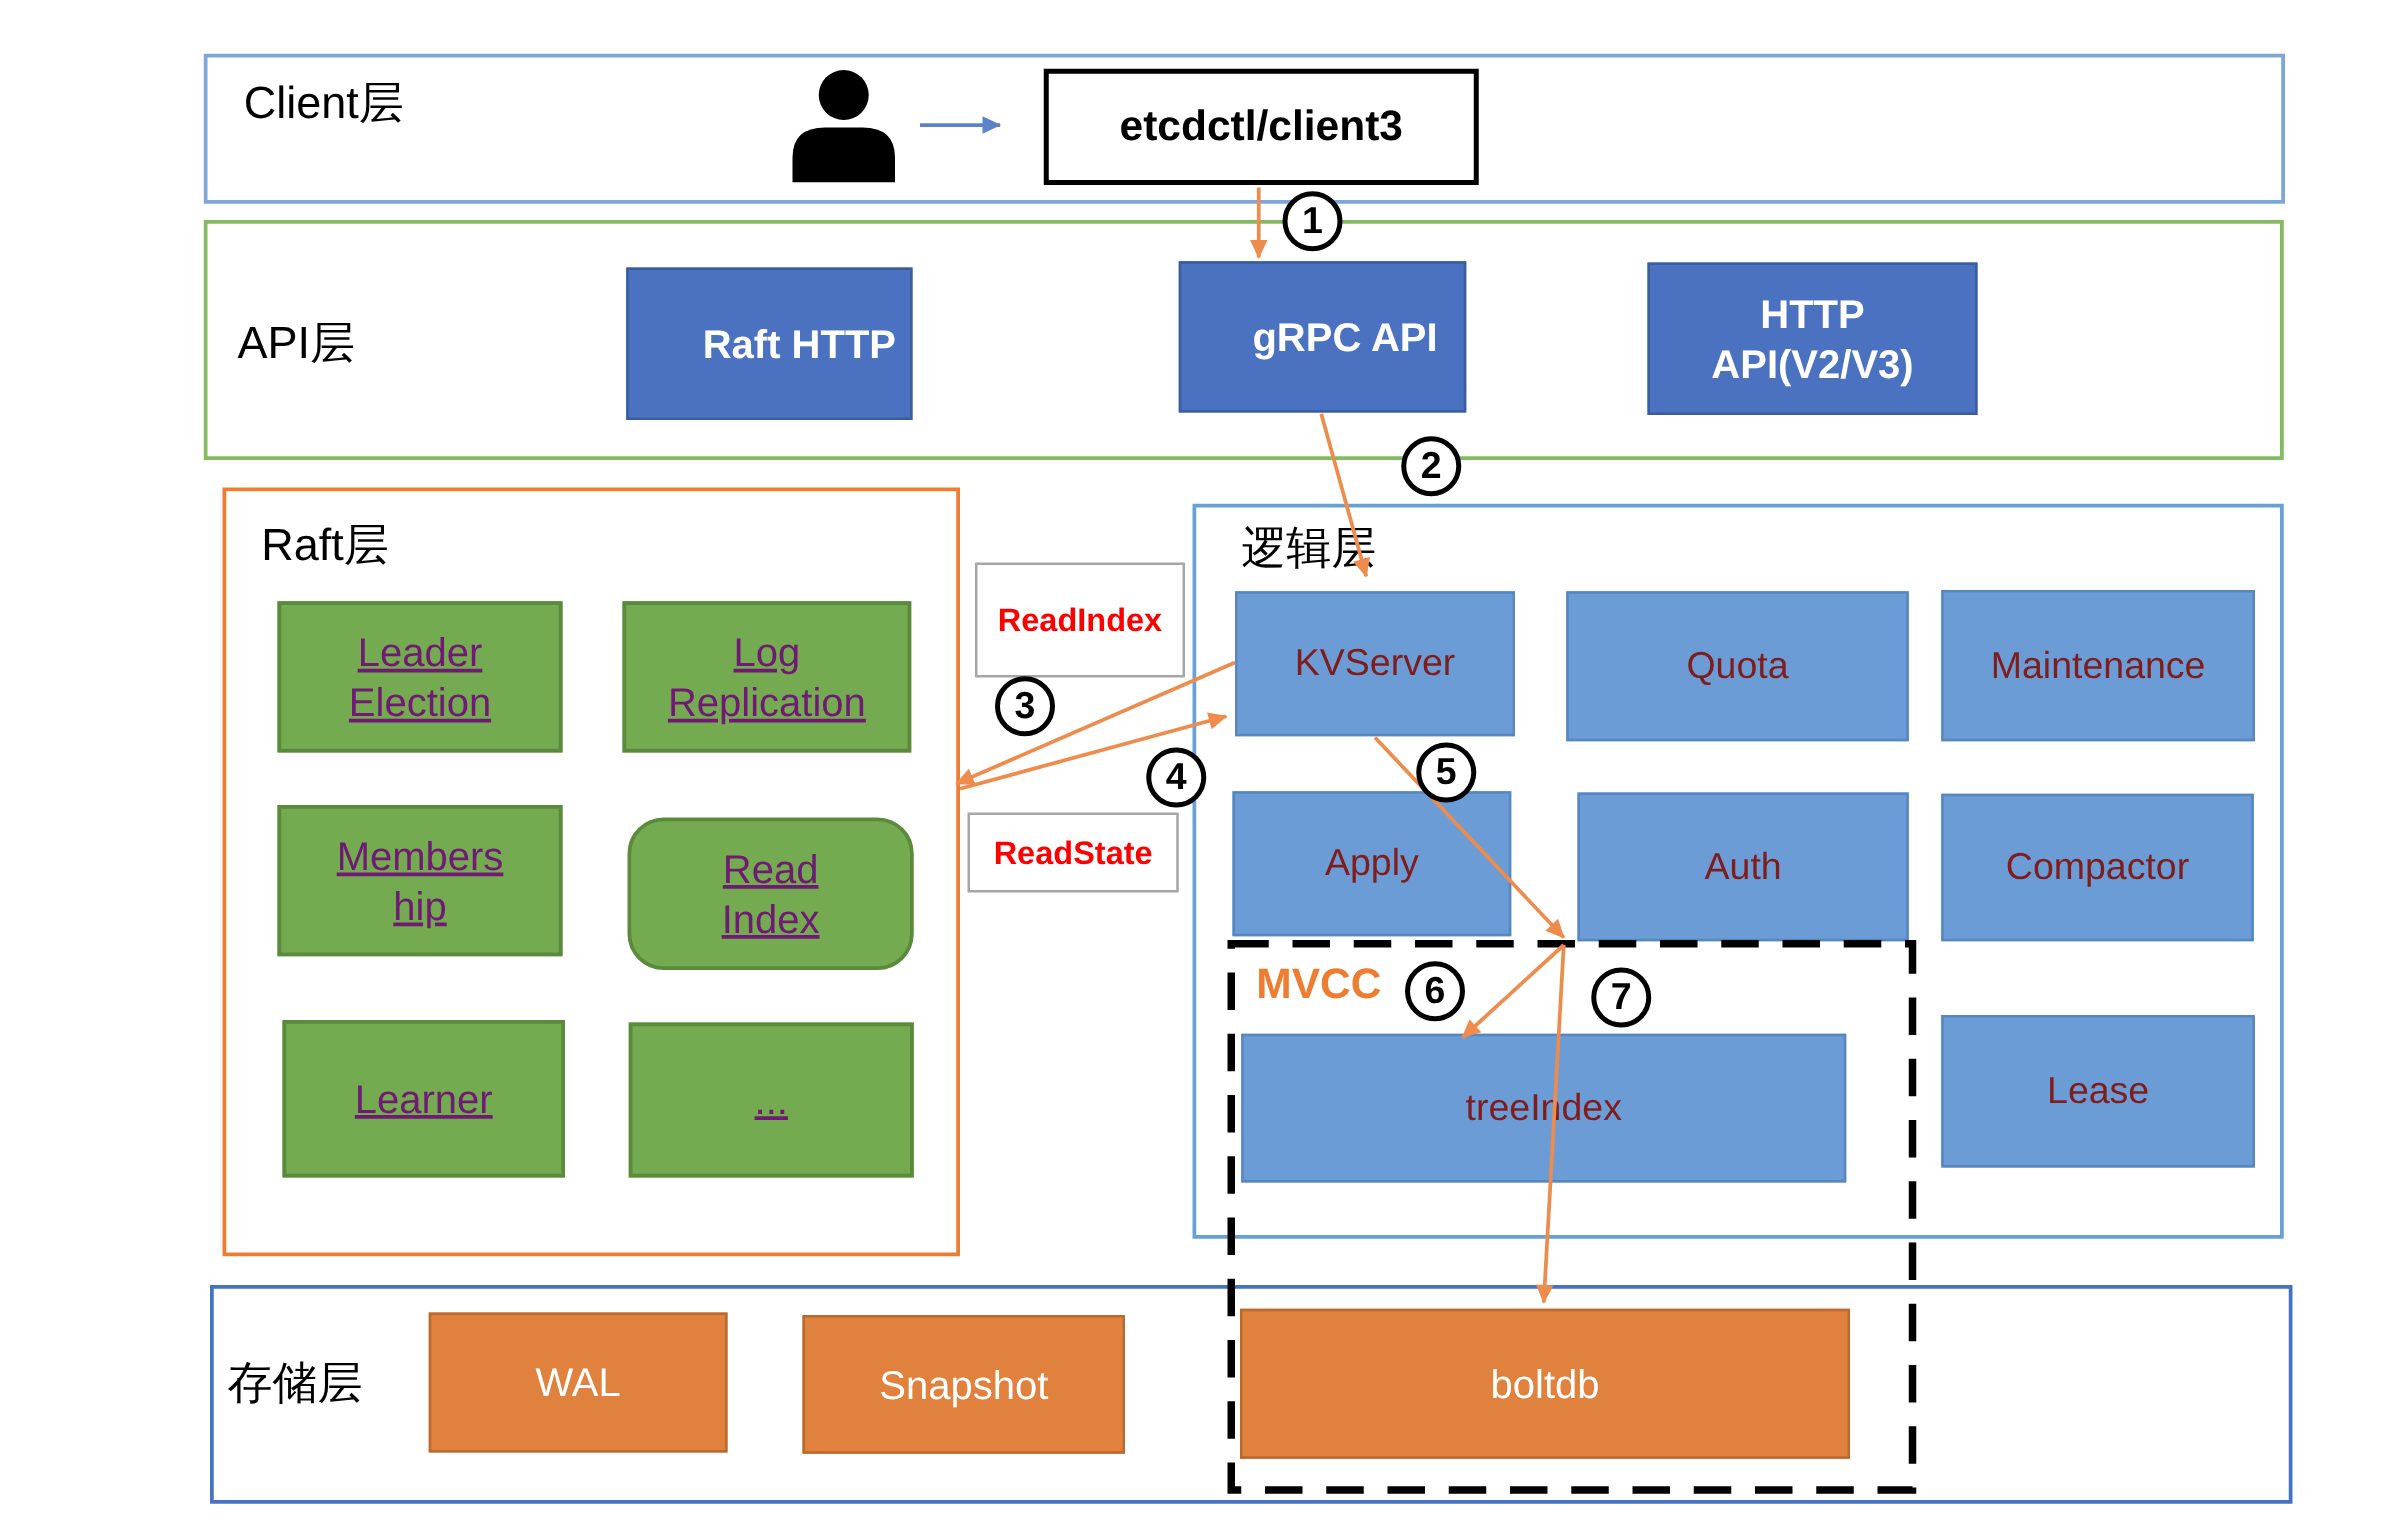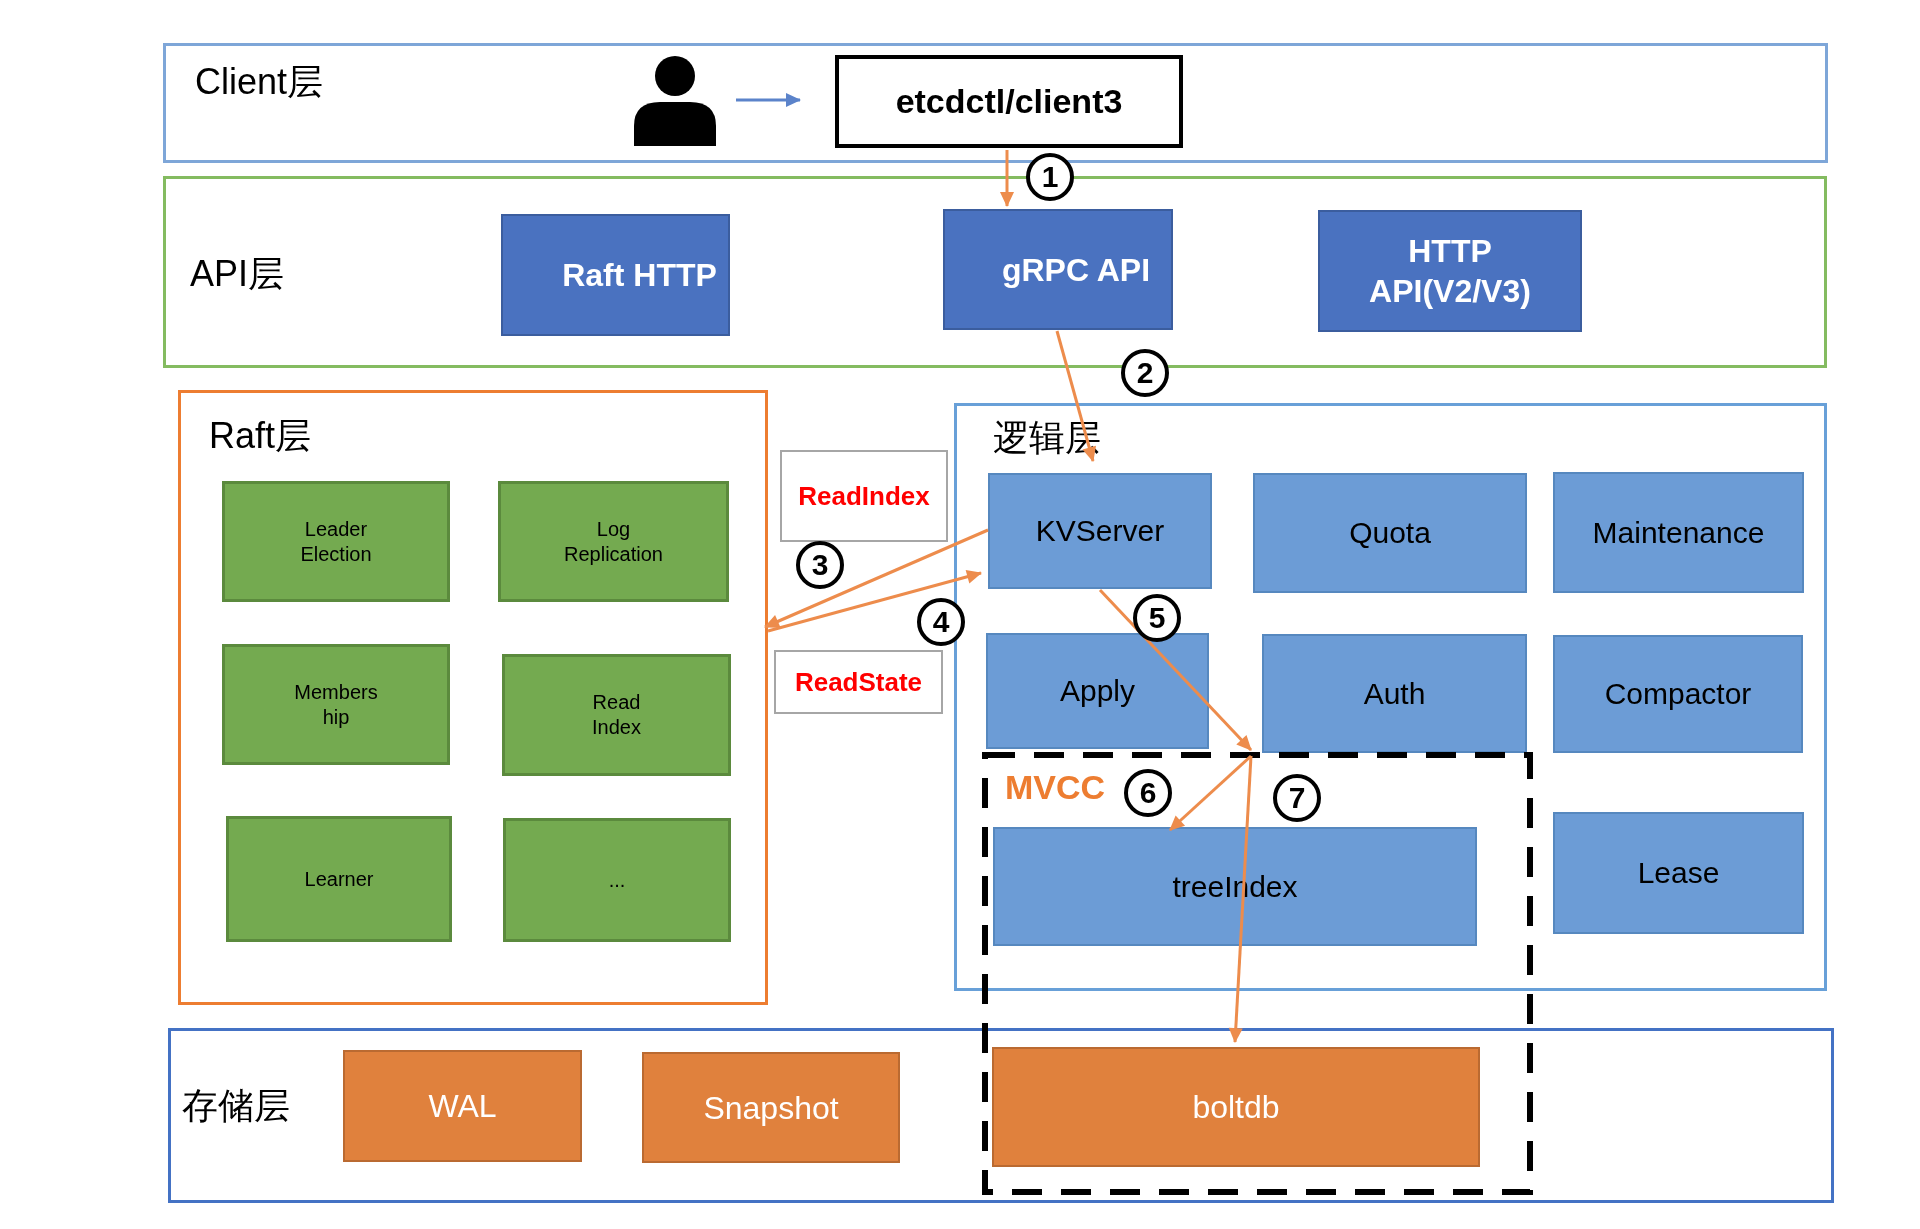--- a/index.html
+++ b/index.html
@@ -4,22 +4,22 @@
 <title>Diagram</title>
 <style>
   html,body{margin:0;padding:0;background:#fff;}
   #canvas{position:relative;width:1920px;height:1229px;background:#fff;overflow:hidden;
           font-family:"Liberation Sans","DejaVu Sans",sans-serif;}
   .layer{position:absolute;background:transparent;border-style:solid;border-width:3px;box-sizing:border-box;}
   .layer-label{position:absolute;font-size:36px;font-weight:500;color:#000;white-space:nowrap;line-height:1.1;}
   .box{position:absolute;box-sizing:border-box;display:flex;align-items:center;justify-content:center;
        text-align:center;white-space:pre-line;line-height:1.25;}
   .box.api{background:#4a72c0;border:2px solid #3b5d9e;color:#fff;font-size:32px;font-weight:600;}
-  .box.logic{background:#6c9cd6;border:2px solid #5688bf;color:#000000;font-size:30px;font-weight:500;}
-  .box.green{background:#74aa50;border:3px solid #5b8a3d;color:#000000;font-size:20px;font-weight:500;}
+  .box.logic{background:#6c9cd6;border:2px solid #5688bf;color:#7f1d1d;font-size:30px;font-weight:500;}
+  .box.green{background:#74aa50;border:3px solid #5b8a3d;color:#701a75;font-size:32px;font-weight:500;text-decoration:underline;}
   .box.orange{background:#e0813d;border:2px solid #ba6a31;color:#fff;font-size:32px;font-weight:500;}
   .box.plain{background:#fff;border:4px solid #000;color:#000;font-size:34px;font-weight:600;}
   .tag-label{position:absolute;background:#fff;border:2px solid #a6a6a6;box-sizing:border-box;
              display:flex;align-items:center;justify-content:center;color:#ff0000;
              font-size:26px;font-weight:bold;}
   .badge{position:absolute;width:48px;height:48px;border-radius:50%;background:#fff;border:4px solid #000;
          box-sizing:border-box;display:flex;align-items:center;justify-content:center;
          font-size:30px;font-weight:bold;color:#000;z-index:40;}
   .mvcc-label{position:absolute;color:#ed7d31;font-size:34px;font-weight:600;z-index:30;}
   #connector-overlay{position:absolute;left:0;top:0;z-index:25;pointer-events:none;}
@@ -63,21 +63,21 @@
     <div class="box api" style="left: 501px; top: 214px; width: 229px; height: 122px; z-index: 20; padding-left: 48px;">Raft HTTP</div>
     <div class="box api" style="left: 943px; top: 209px; width: 230px; height: 121px; z-index: 20; padding-left: 36px;">gRPC API</div>
     <div class="box api" style="left: 1318px; top: 210px; width: 264px; height: 122px; z-index: 20;">HTTP
 API(V2/V3)</div>
     <div class="box green" style="left: 222px; top: 481px; width: 228px; height: 121px; z-index: 20;">Leader
 Election</div>
     <div class="box green" style="left: 498px; top: 481px; width: 231px; height: 121px; z-index: 20;">Log
 Replication</div>
     <div class="box green" style="left: 222px; top: 644px; width: 228px; height: 121px; z-index: 20;">Members
 hip</div>
-    <div class="box green" style="left: 502px; top: 654px; width: 229px; height: 122px; z-index: 20;">Read
+    <div class="box green" style="left: 502px; top: 654px; width: 229px; height: 122px; z-index: 20; border-radius: 29px;">Read
 Index</div>
     <div class="box green" style="left: 226px; top: 816px; width: 226px; height: 126px; z-index: 20;">Learner</div>
     <div class="box green" style="left: 503px; top: 818px; width: 228px; height: 124px; z-index: 20;">...</div>
     <div class="box logic" style="left: 988px; top: 473px; width: 224px; height: 116px; z-index: 20;">KVServer</div>
     <div class="box logic" style="left: 1253px; top: 473px; width: 274px; height: 120px; z-index: 20;">Quota</div>
     <div class="box logic" style="left: 1553px; top: 472px; width: 251px; height: 121px; z-index: 20;">Maintenance</div>
     <div class="box logic" style="left: 986px; top: 633px; width: 223px; height: 116px; z-index: 20;">Apply</div>
     <div class="box logic" style="left: 1262px; top: 634px; width: 265px; height: 119px; z-index: 20;">Auth</div>
     <div class="box logic" style="left: 1553px; top: 635px; width: 250px; height: 118px; z-index: 20;">Compactor</div>
     <div class="box logic" style="left: 993px; top: 827px; width: 484px; height: 119px; z-index: 20;">treeIndex</div>

